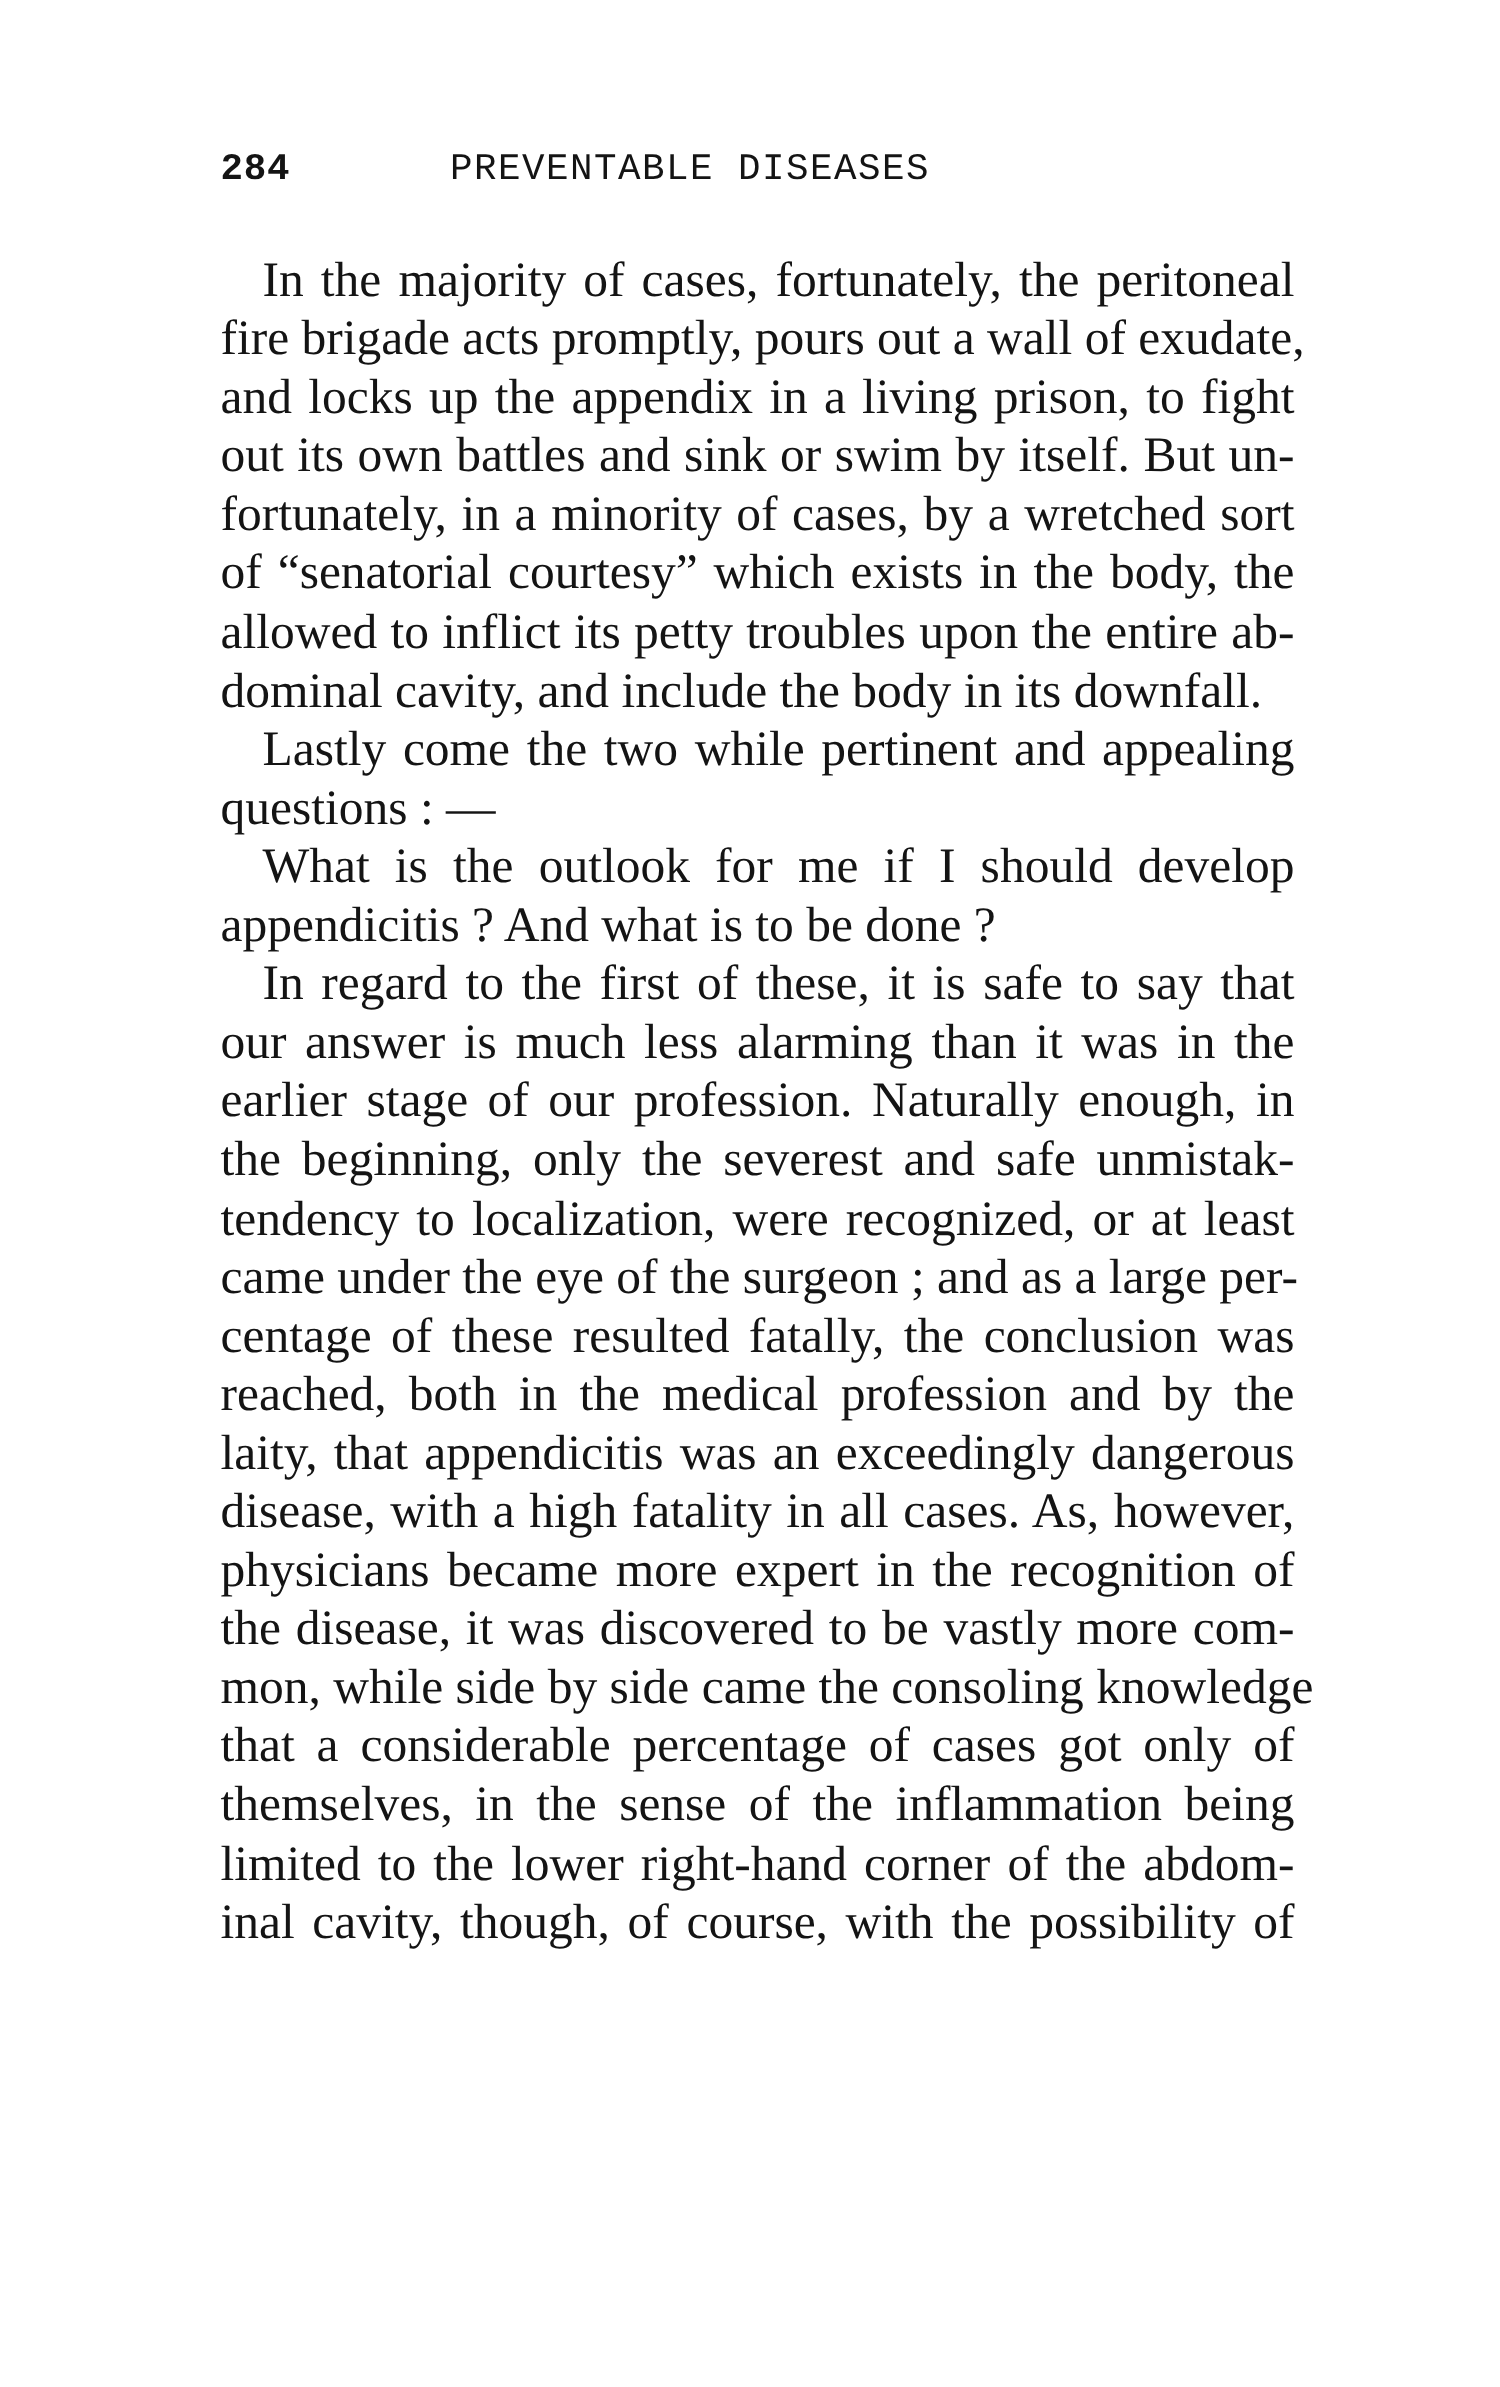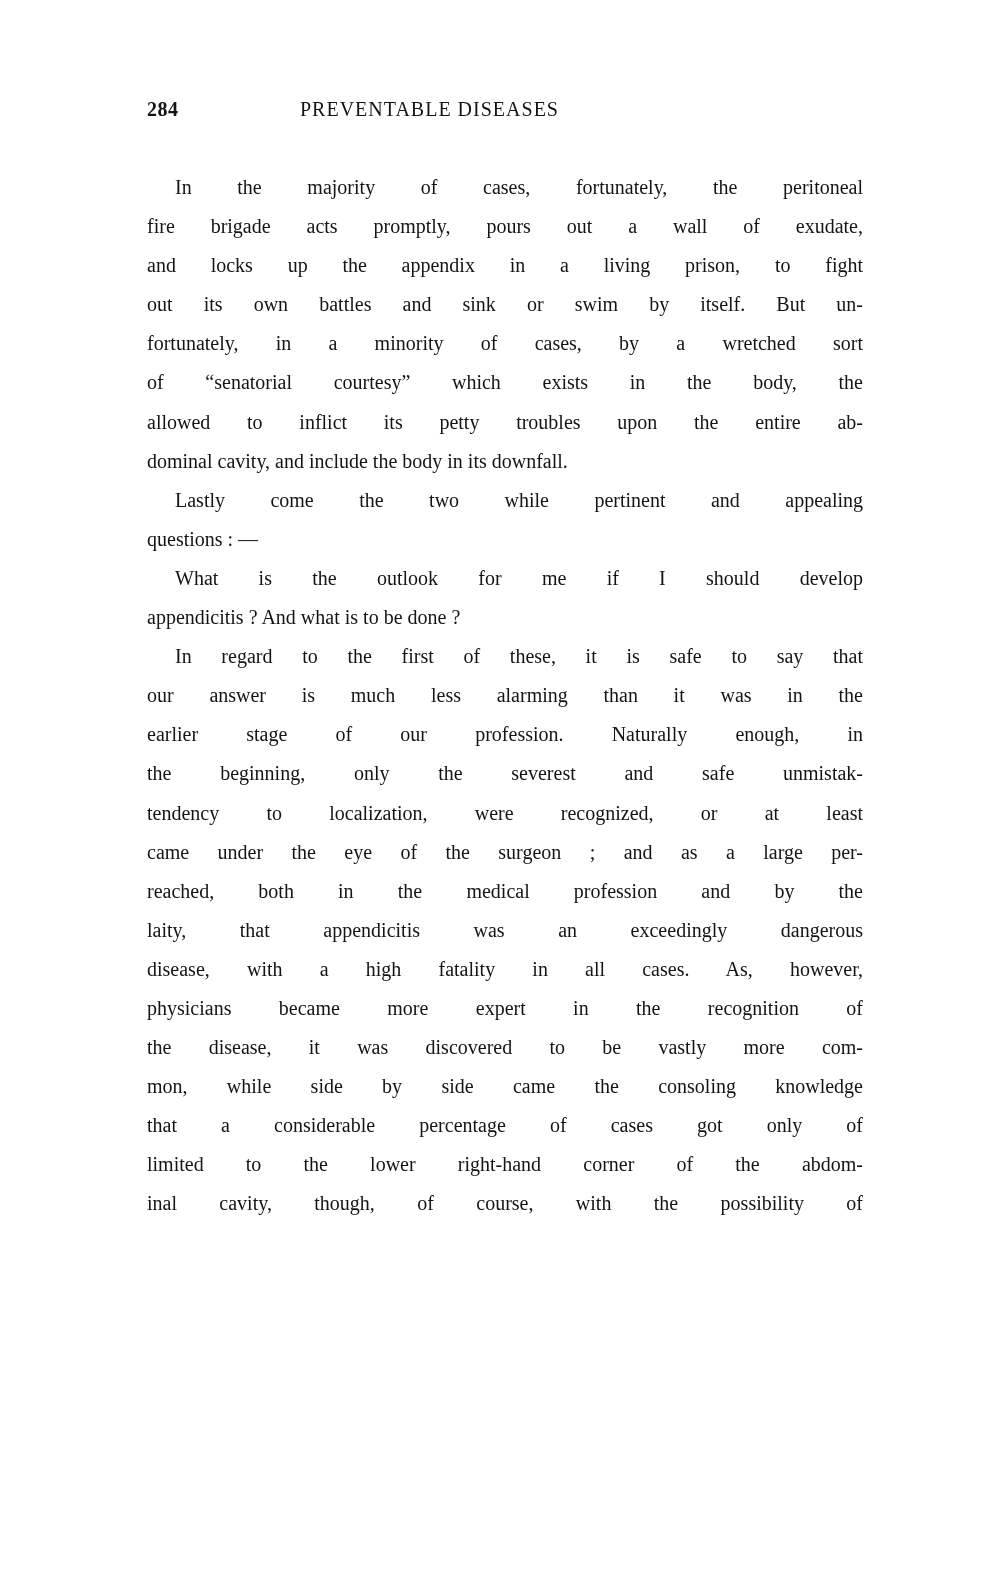--- a/index.html
+++ b/index.html
@@ -1,24 +1,24 @@
 <!DOCTYPE html>
 <html><head>
 <meta charset="utf-8">
 <style>
   html, body { margin: 0; padding: 0; background: #ffffff; }
   body { width: 1000px; height: 1591px; position: relative; overflow: hidden; color: #141414; }
   .page { position: absolute; left: 0; top: 0; width: 1000px; height: 1591px; background: #ffffff; }
   .running-head { position: absolute; left: 147px; top: 98px; width: 716px; height: 36px;
-    font-family: Liberation Serif, serif; font-size: 20px; letter-spacing: 0.5px; }
+    font-family: Liberation Mono, monospace; font-size: 25px; letter-spacing: 0.5px; }
   .page-number { position: absolute; left: 0; top: 0; font-weight: bold; }
   .running-title { position: absolute; left: 153px; top: 0; letter-spacing: 1px; }
   .body-text { position: absolute; left: 147px; top: 168px; width: 716px; }
   .line { height: 39.1px; line-height: 39.1px; font-family: "Liberation Serif", "DejaVu Serif", serif;
-    font-size: 20px; white-space: nowrap; text-align: justify; text-align-last: justify; }
+    font-size: 33px; white-space: nowrap; text-align: justify; text-align-last: justify; }
   .line.indent { padding-left: 28px; }
   .line.last { text-align-last: left; }
 </style>
 </head>
 <body>
 
 <div class="page">
   <div class="running-head">
     <span class="page-number">284</span>
     <span class="running-title">PREVENTABLE DISEASES</span>
@@ -35,23 +35,25 @@
       <div class="line indent">Lastly come the two while pertinent and appealing</div>
       <div class="line last">questions : —</div>
       <div class="line indent">What is the outlook for me if I should develop</div>
       <div class="line last">appendicitis ?  And what is to be done ?</div>
       <div class="line indent">In regard to the first of these, it is safe to say that</div>
       <div class="line">our answer is much less alarming than it was in the</div>
       <div class="line">earlier stage of our profession. Naturally enough, in</div>
       <div class="line">the beginning, only the severest and safe unmistak-</div>
       <div class="line">tendency to localization, were recognized, or at least</div>
       <div class="line">came under the eye of the surgeon ; and as a large per-</div>
+      <div class="line">centage of these resulted fatally, the conclusion was</div>
       <div class="line">reached, both in the medical profession and by the</div>
       <div class="line">laity, that appendicitis was an exceedingly dangerous</div>
       <div class="line">disease, with a high fatality in all cases.  As, however,</div>
       <div class="line">physicians became more expert in the recognition of</div>
       <div class="line">the disease, it was discovered to be vastly more com-</div>
       <div class="line">mon, while side by side came the consoling knowledge</div>
       <div class="line">that a considerable percentage of cases got only of</div>
+      <div class="line">themselves, in the sense of the inflammation being</div>
       <div class="line">limited to the lower right-hand corner of the abdom-</div>
       <div class="line">inal cavity, though, of course, with the possibility of</div>
     </div>
 </div>
 
 </body></html>

